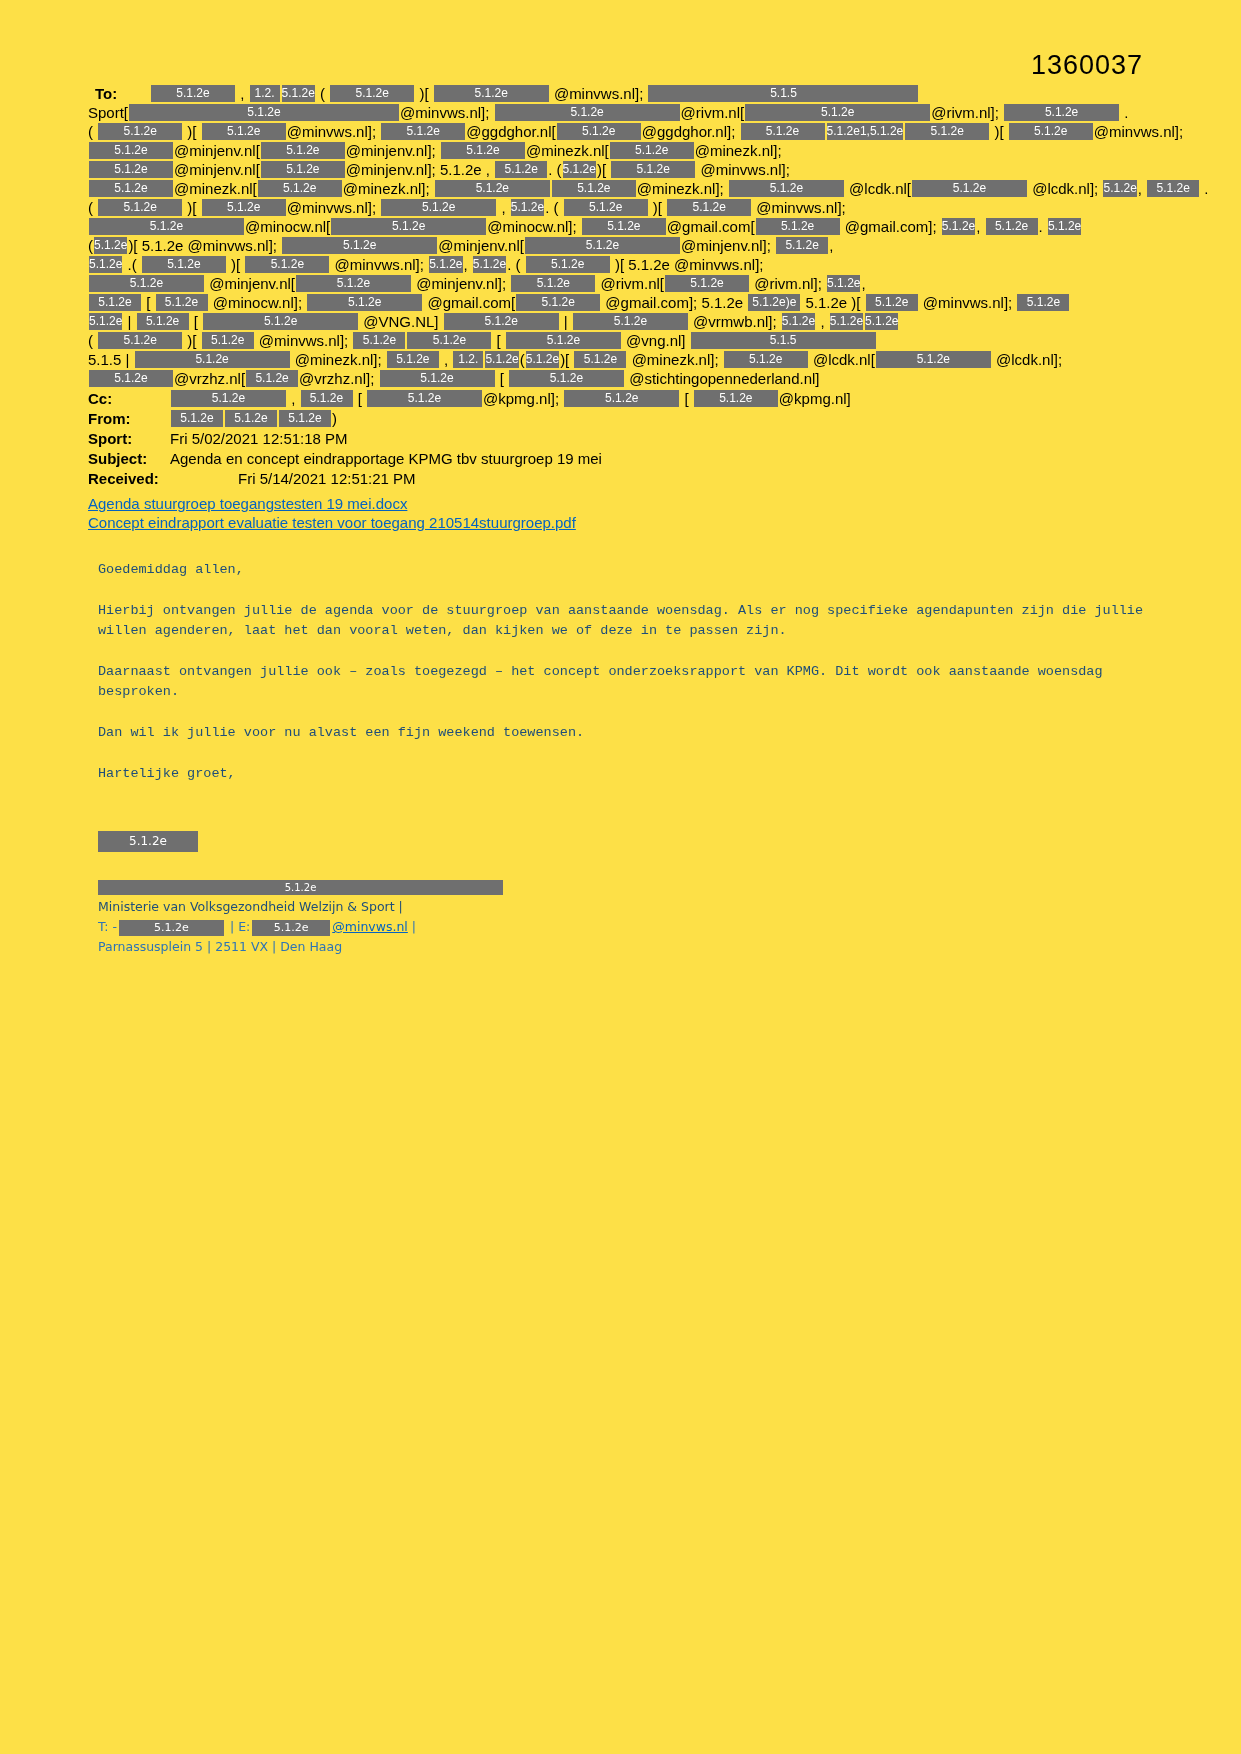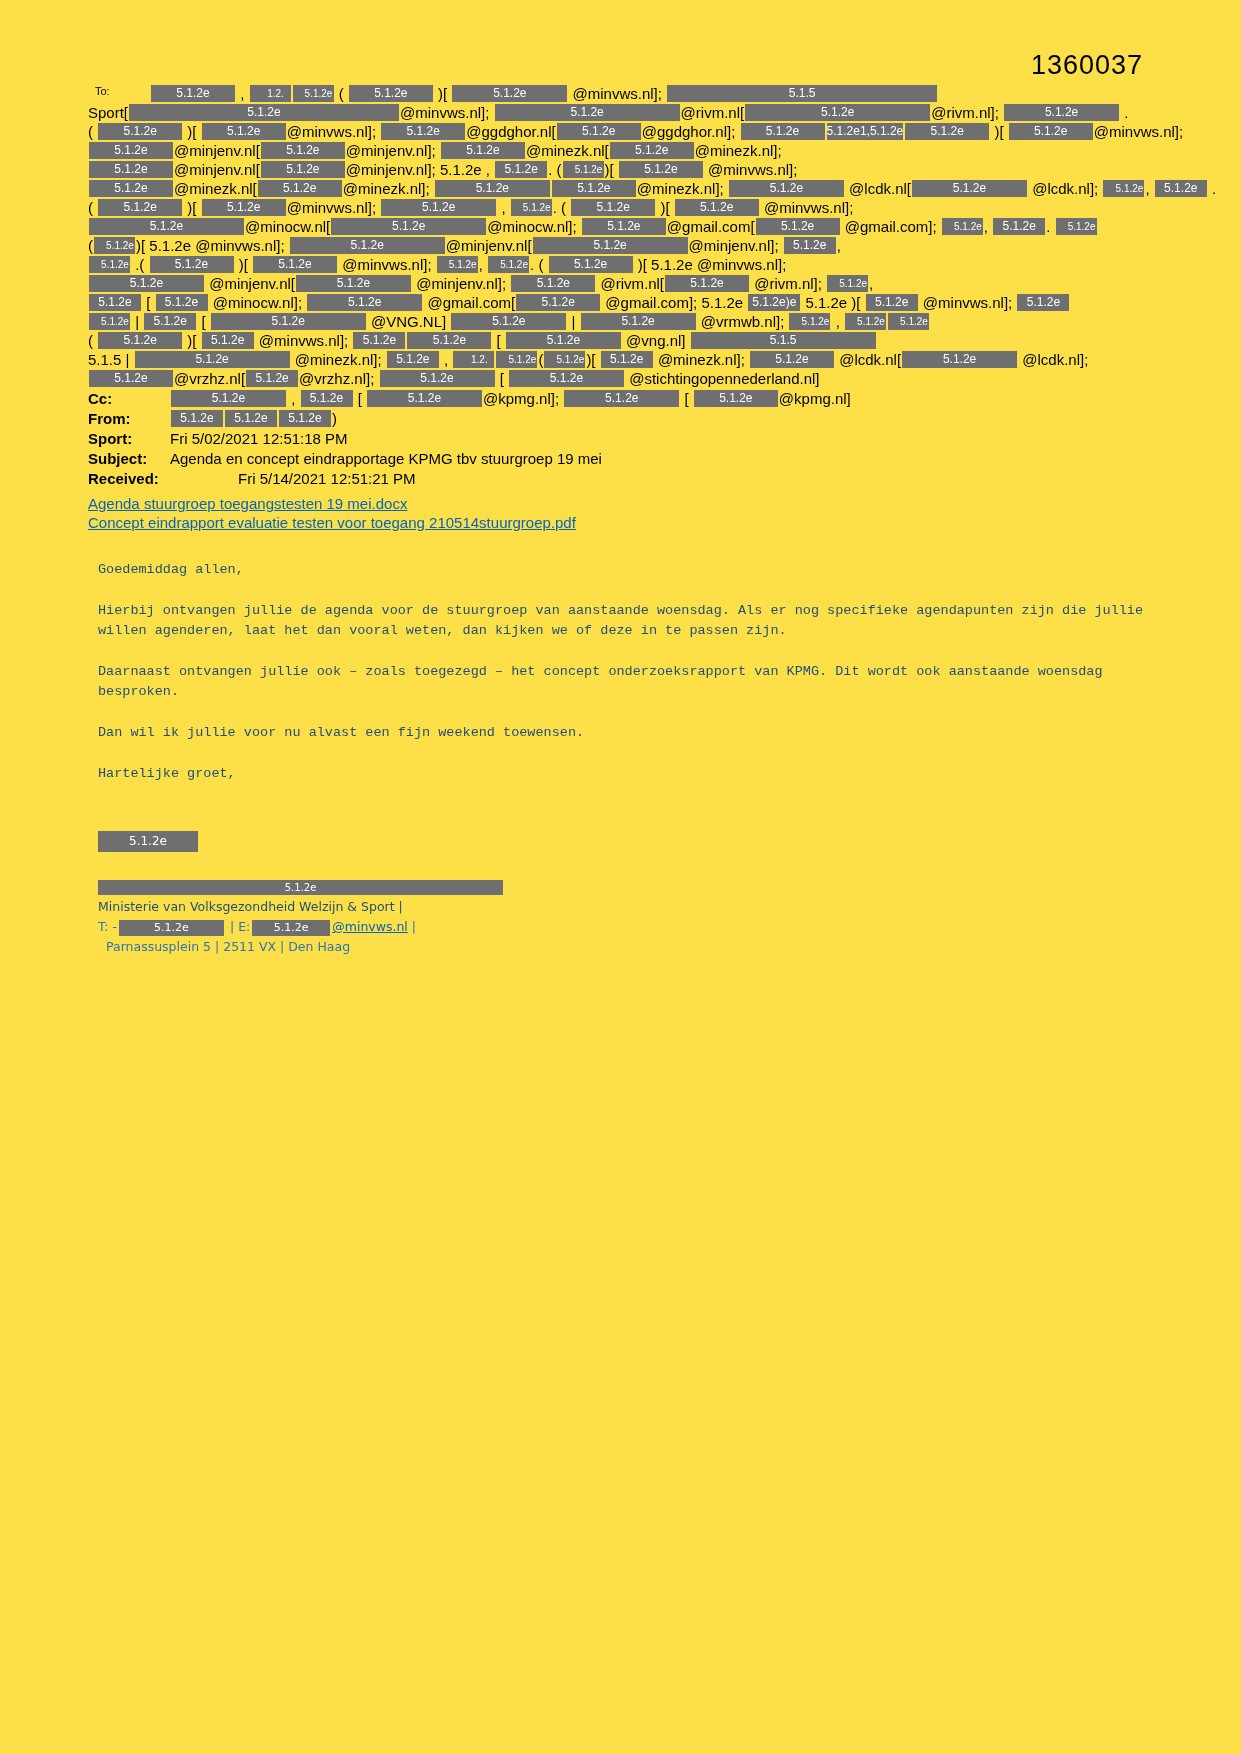--- a/index.html
+++ b/index.html
@@ -3,28 +3,28 @@
 <meta charset="utf-8">
 <style>
   html,body{margin:0;padding:0;background:#e8e8e8;}
   .page{position:relative;width:1241px;height:1754px;background:#fde047;margin:0 auto;
         font-family:"Liberation Sans",sans-serif;color:#000;overflow:hidden;}
   .doc-number{position:absolute;top:50px;right:98px;font-size:27px;letter-spacing:1px;color:#000;}
   .email{position:absolute;left:88px;top:84px;width:1075px;}
 
   
   .to-field{position:relative;}
-  .to-label{position:absolute;left:7px;top:1px;font-weight:normal;font-size:11px;}
+  .to-label{position:absolute;left:7px;top:1px;font-weight:bold;font-size:15px;}
   .hline{white-space:nowrap;height:19px;line-height:19px;font-size:15px;}
   .to-field .hline:first-child{padding-left:62px;}
   .tok{vertical-align:top;}
   .redact{display:inline-block;background:#6f6f6f;color:#ffffff;text-align:center;
           height:17px;line-height:17px;margin:1px 1px 0 1px;vertical-align:top;
           font-family:"Liberation Sans",sans-serif;}
-  .redact.xs{min-width:30px;font-size:10px;padding-left:11px;}
+  .redact.xs{min-width:30px;font-size:12px;}
   .redact.sm{min-width:52px;font-size:12px;}
   .redact.md{min-width:84px;font-size:12px;}
   .redact.lg{min-width:115px;font-size:12px;}
   .redact.xl{min-width:155px;font-size:12px;}
   .redact.xxl{min-width:185px;font-size:12px;}
   .redact.w3{min-width:270px;font-size:12px;}
 
   .frow{display:flex;height:19px;line-height:19px;font-size:15px;margin-top:1px;}
   .flabel{width:82px;font-weight:bold;flex:0 0 82px;}
   .fvalue{white-space:nowrap;}
@@ -45,21 +45,21 @@
                 min-width:100px;height:21px;line-height:21px;text-align:center;}
   .sig-bar{display:block;background:#6f6f6f;color:#fff;font-size:10px;min-width:405px;
            width:405px;height:15px;line-height:15px;text-align:center;margin-top:28px;}
   .sig-org{font-size:12.5px;font-weight:normal;color:#1f4e79;margin-top:4px;}
   .sig-contact{font-size:12.5px;color:#2e74b5;margin-top:3px;height:20px;line-height:20px;}
   .sig-redact{display:inline-block;background:#6f6f6f;color:#fff;font-size:11px;
               text-align:center;height:16px;line-height:16px;vertical-align:middle;margin:0 2px;}
   .sig-redact.phone{min-width:105px;}
   .sig-redact.mail{min-width:78px;}
   .sig-link{color:#0563c1;text-decoration:underline;cursor:pointer;}
-  .sig-address{font-size:12.5px;color:#2e74b5;margin-top:2px;margin-left:8px;}
+  .sig-address{font-size:12.5px;color:#2e74b5;margin-top:2px;}
 </style>
 </head>
 <body>
 
 <div class="page">
   <div class="doc-number">1360037</div>
 
   <div class="email">
 
     <div class="to-field">

